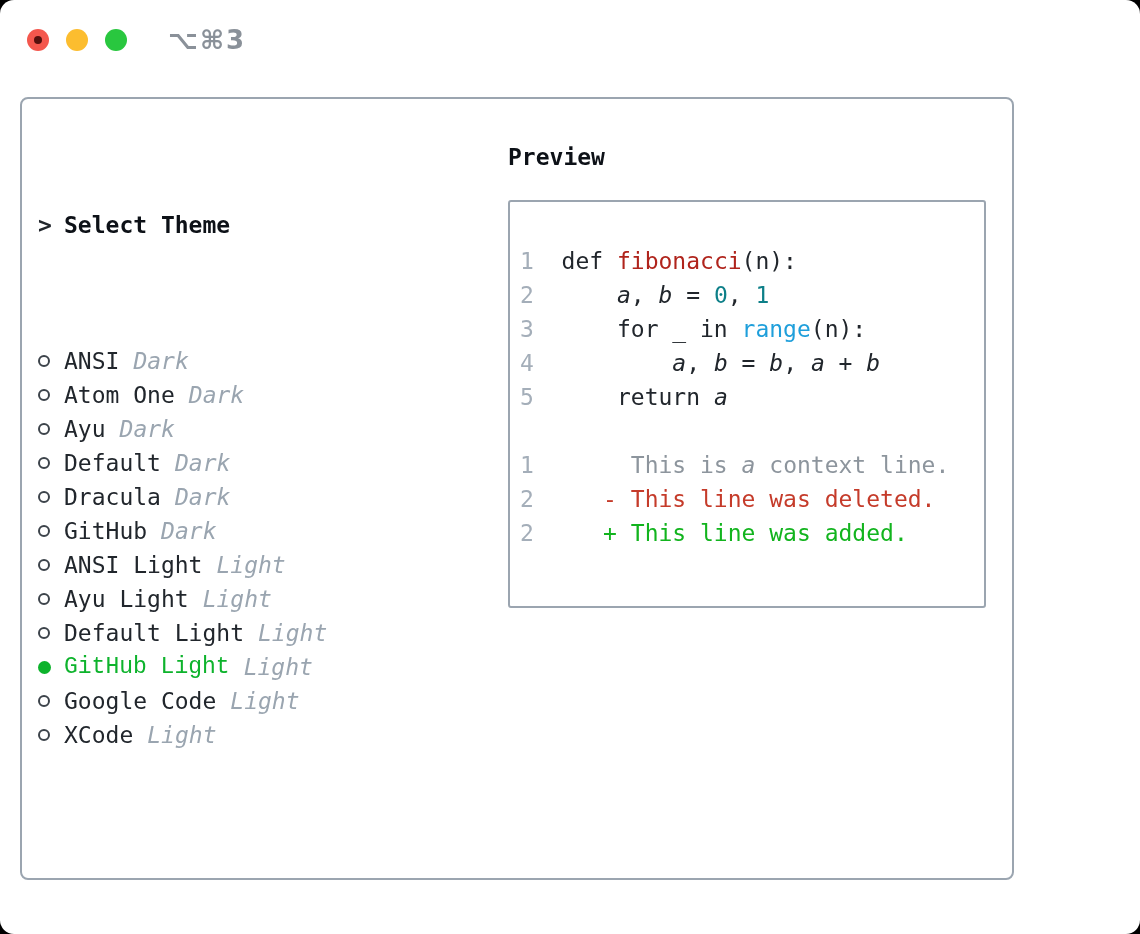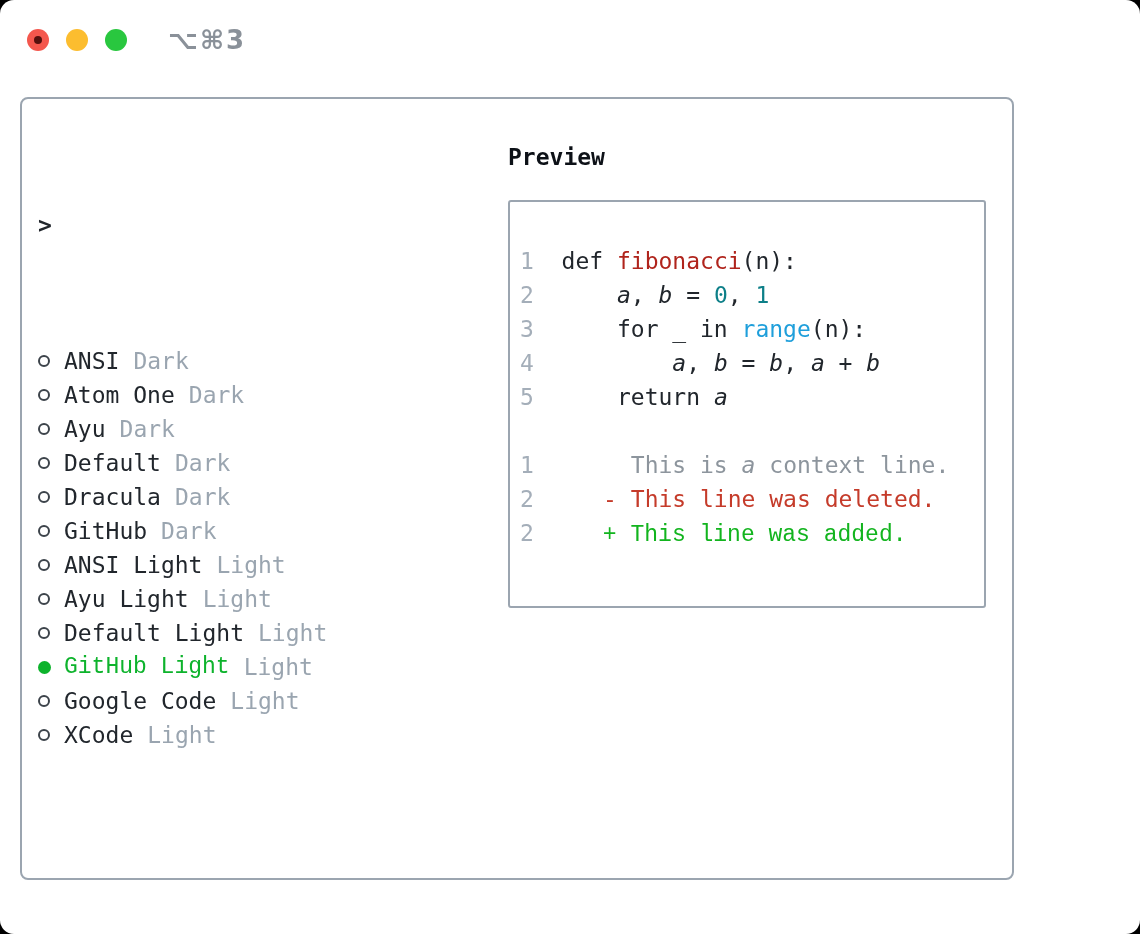--- a/index.html
+++ b/index.html
@@ -34,61 +34,62 @@
   .left-col{position:absolute;left:16px;top:41px;width:450px;
             font-size:23px;line-height:34px;color:var(--text-dark);white-space:pre;}
   .row{display:flex;align-items:center;height:34px;}
   .mark{width:26px;display:flex;align-items:center;flex:0 0 26px;}
   .ring{width:12px;height:12px;border:2px solid #3c434a;border-radius:50%;box-sizing:border-box;}
   .dotsel{width:13px;height:13px;border-radius:50%;background:var(--selection-green);}
   .prefix{font-weight:700;color:var(--text-dark);}
   .hdr{font-weight:700;color:#0d1117;}
   .nm{color:var(--text-dark);}
   .nm.selected{color:var(--selection-green);font-family:Liberation Mono, monospace;}
-  .vr{color:var(--muted-gray);padding-left:14px;}
+  .vr{color:var(--muted-gray);padding-left:14px;font-style:italic;}
   .spacer{height:34px;}
 
   
   .preview-title{position:absolute;left:486px;top:41px;height:34px;line-height:34px;
                  font-size:23px;font-weight:700;color:#0d1117;}
   .preview-box{position:absolute;left:486px;top:101px;width:478px;height:408px;
                border:2px solid var(--border-gray);border-radius:3px;box-sizing:border-box;
                background:#fff;overflow:hidden;}
   .code-area{padding:42px 0 0 10px;font-size:23px;line-height:34px;white-space:pre;}
   .code-line{height:34px;}
   .ln{color:var(--line-number-gray);}
   .seg-code{color:var(--text-dark);}
   .seg-func{color:var(--function-red);}
   .seg-var{color:var(--text-dark);font-style:italic;}
   .seg-num{color:var(--number-teal);}
   .seg-call{color:var(--builtin-blue);}
   .seg-ctx{color:var(--context-gray);margin-top:44px;}
   .seg-ctx-var{color:var(--context-gray);font-style:italic;}
   .seg-del{color:var(--deleted-red);}
-  .seg-add{color:var(--added-green);font-family:Liberation Mono, monospace;}
+  .seg-add{color:var(--added-green);}
 </style>
 </head>
 <body>
 
 <div class="window">
 
   <div class="titlebar">
     <span class="tl red">
         <span class="tl-dot"></span>
       </span>
     <span class="tl yellow"></span>
     <span class="tl green"></span>
     <span class="shortcut">⌥⌘3</span>
   </div>
 
   <div class="panel">
 
     <div class="left-col">
       <div class="row">
         <span class="mark prefix">&gt;</span>
+        <span class="hdr">Select Theme</span>
       </div>
 
       <div id="themeItems"><div class="row"><span class="mark"><span class="ring"></span></span><span class="nm">ANSI</span><span class="vr">Dark</span></div><div class="row"><span class="mark"><span class="ring"></span></span><span class="nm">Atom One</span><span class="vr">Dark</span></div><div class="row"><span class="mark"><span class="ring"></span></span><span class="nm">Ayu</span><span class="vr">Dark</span></div><div class="row"><span class="mark"><span class="ring"></span></span><span class="nm">Default</span><span class="vr">Dark</span></div><div class="row"><span class="mark"><span class="ring"></span></span><span class="nm">Dracula</span><span class="vr">Dark</span></div><div class="row"><span class="mark"><span class="ring"></span></span><span class="nm">GitHub</span><span class="vr">Dark</span></div><div class="row"><span class="mark"><span class="ring"></span></span><span class="nm">ANSI Light</span><span class="vr">Light</span></div><div class="row"><span class="mark"><span class="ring"></span></span><span class="nm">Ayu Light</span><span class="vr">Light</span></div><div class="row"><span class="mark"><span class="ring"></span></span><span class="nm">Default Light</span><span class="vr">Light</span></div><div class="row"><span class="mark"><span class="dotsel"></span></span><span class="nm selected">GitHub Light</span><span class="vr">Light</span></div><div class="row"><span class="mark"><span class="ring"></span></span><span class="nm">Google Code</span><span class="vr">Light</span></div><div class="row"><span class="mark"><span class="ring"></span></span><span class="nm">XCode</span><span class="vr">Light</span></div></div>
 
       <div class="spacer"></div>
 
       
 
       
 

